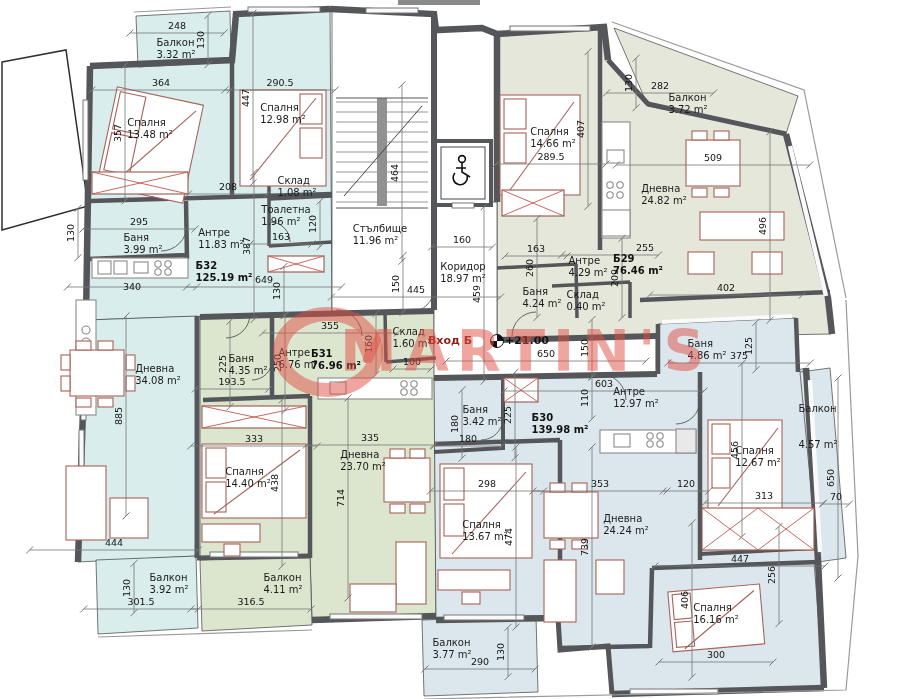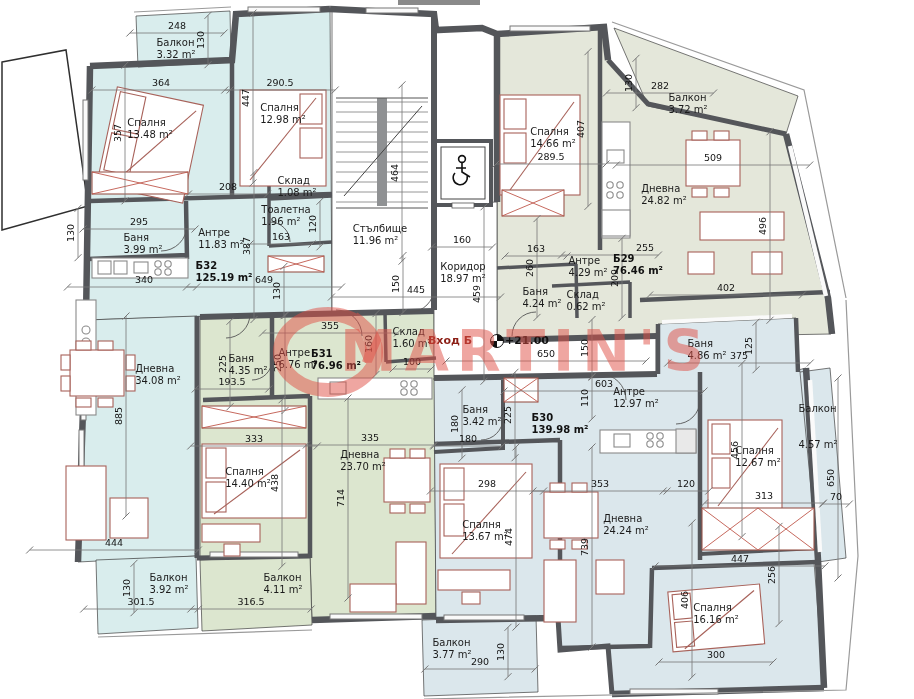--- a/index.html
+++ b/index.html
@@ -588,21 +588,21 @@
       <div class="rlabel" style="left: 588px; top: 266px;">
         <span class="ln" style="display: block;">Антре</span>
         <span class="ln" style="display: block;">4.29 m²</span>
       </div>
       <div class="rlabel" style="left: 542px; top: 297px;">
         <span class="ln" style="display: block;">Баня</span>
         <span class="ln" style="display: block;">4.24 m²</span>
       </div>
       <div class="rlabel" style="left: 586px; top: 300px;">
         <span class="ln" style="display: block;">Склад</span>
-        <span class="ln" style="display: block;">0.62 m²</span>
+        <span class="ln" style="display: block;">0.40 m²</span>
       </div>
       <div class="rlabel" style="left: 248px; top: 364px;">
         <span class="ln" style="display: block;">Баня</span>
         <span class="ln" style="display: block;">4.35 m²</span>
       </div>
       <div class="rlabel" style="left: 298px; top: 358px;">
         <span class="ln" style="display: block;">Антре</span>
         <span class="ln" style="display: block;">6.76 m²</span>
       </div>
       <div class="rlabel" style="left: 412px; top: 337px;">
@@ -675,21 +675,21 @@
       </div>
       <div class="dim" style="left: 177px; top: 25px;">248</div>
       <div class="dim v" style="left: 200px; top: 40px;">130</div>
       <div class="dim" style="left: 161px; top: 82px;">364</div>
       <div class="dim" style="left: 280px; top: 82px;">290.5</div>
       <div class="dim v" style="left: 245px; top: 98px;">447</div>
       <div class="dim v" style="left: 117px; top: 133px;">357</div>
       <div class="dim" style="left: 228px; top: 186px;">208</div>
       <div class="dim" style="left: 139px; top: 221px;">295</div>
       <div class="dim v" style="left: 70px; top: 233px;">130</div>
-      <div class="dim" style="left: 132px; top: 279px; margin-left: 12px;">340</div>
+      <div class="dim" style="left: 132px; top: 286px;">340</div>
       <div class="dim v" style="left: 246px; top: 246px;">387</div>
       <div class="dim" style="left: 264px; top: 279px;">649</div>
       <div class="dim v" style="left: 276px; top: 291px;">130</div>
       <div class="dim" style="left: 281px; top: 236px;">163</div>
       <div class="dim v" style="left: 312px; top: 224px;">120</div>
       <div class="dim v" style="left: 394px; top: 173px;">464</div>
       <div class="dim" style="left: 462px; top: 239px;">160</div>
       <div class="dim v" style="left: 395px; top: 284px;">150</div>
       <div class="dim" style="left: 416px; top: 289px;">445</div>
       <div class="dim v" style="left: 476px; top: 294px;">459</div>

